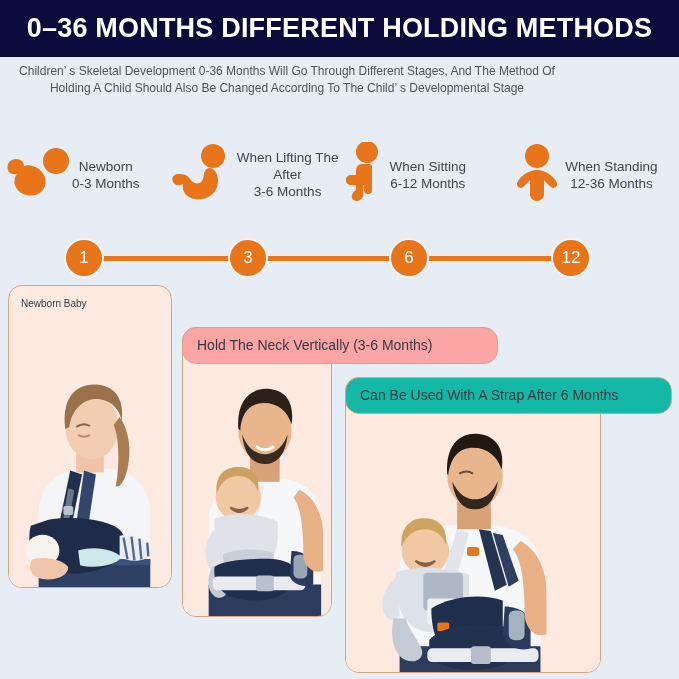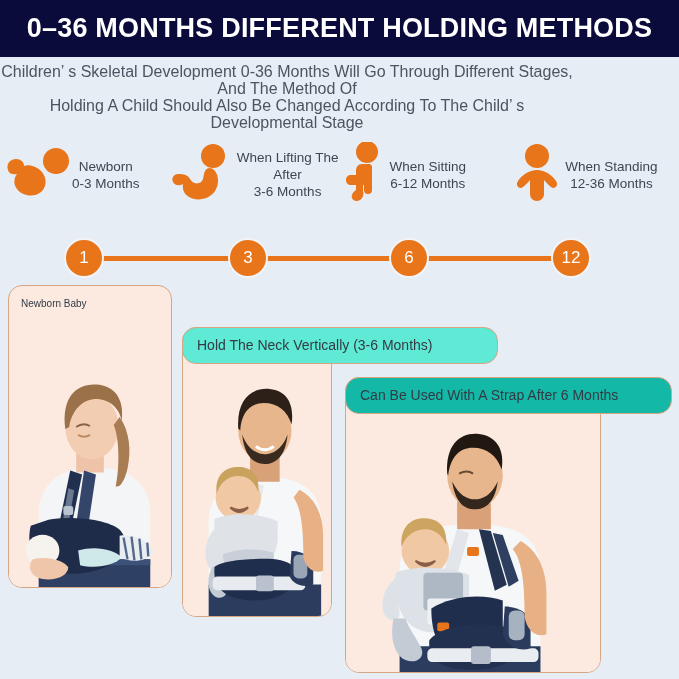--- a/index.html
+++ b/index.html
@@ -35,21 +35,21 @@
     font-family: "Liberation Sans", sans-serif;
   }
 
   
   .subtitle {
     position: absolute;
     left: 0; top: 63px;
     width: 574px;
     text-align: center;
     color: #4c5461;
-    font-size: 16px;
+    font-size: 12px;
     line-height: 17px;
     font-family: "Liberation Sans", sans-serif;
   }
   .subtitle .line { display: block; }
 
   
   .stages {
     position: absolute;
     left: 0; top: 118px;
     width: 679px;
@@ -146,21 +146,21 @@
   }
   
   .card-2 {
     left: 182px; top: 327px;
     width: 150px; height: 290px;
   }
   .card-2-banner {
     position: absolute;
     left: 182px; top: 327px;
     width: 316px; height: 37px;
-    background: #5eead4;
+    background: #fca5a5;
     border: 1.5px solid #d8a583;
     border-radius: 14px;
     box-sizing: border-box;
     z-index: 2;
   }
   
   .card-3 {
     left: 345px; top: 377px;
     width: 256px; height: 296px;
   }

